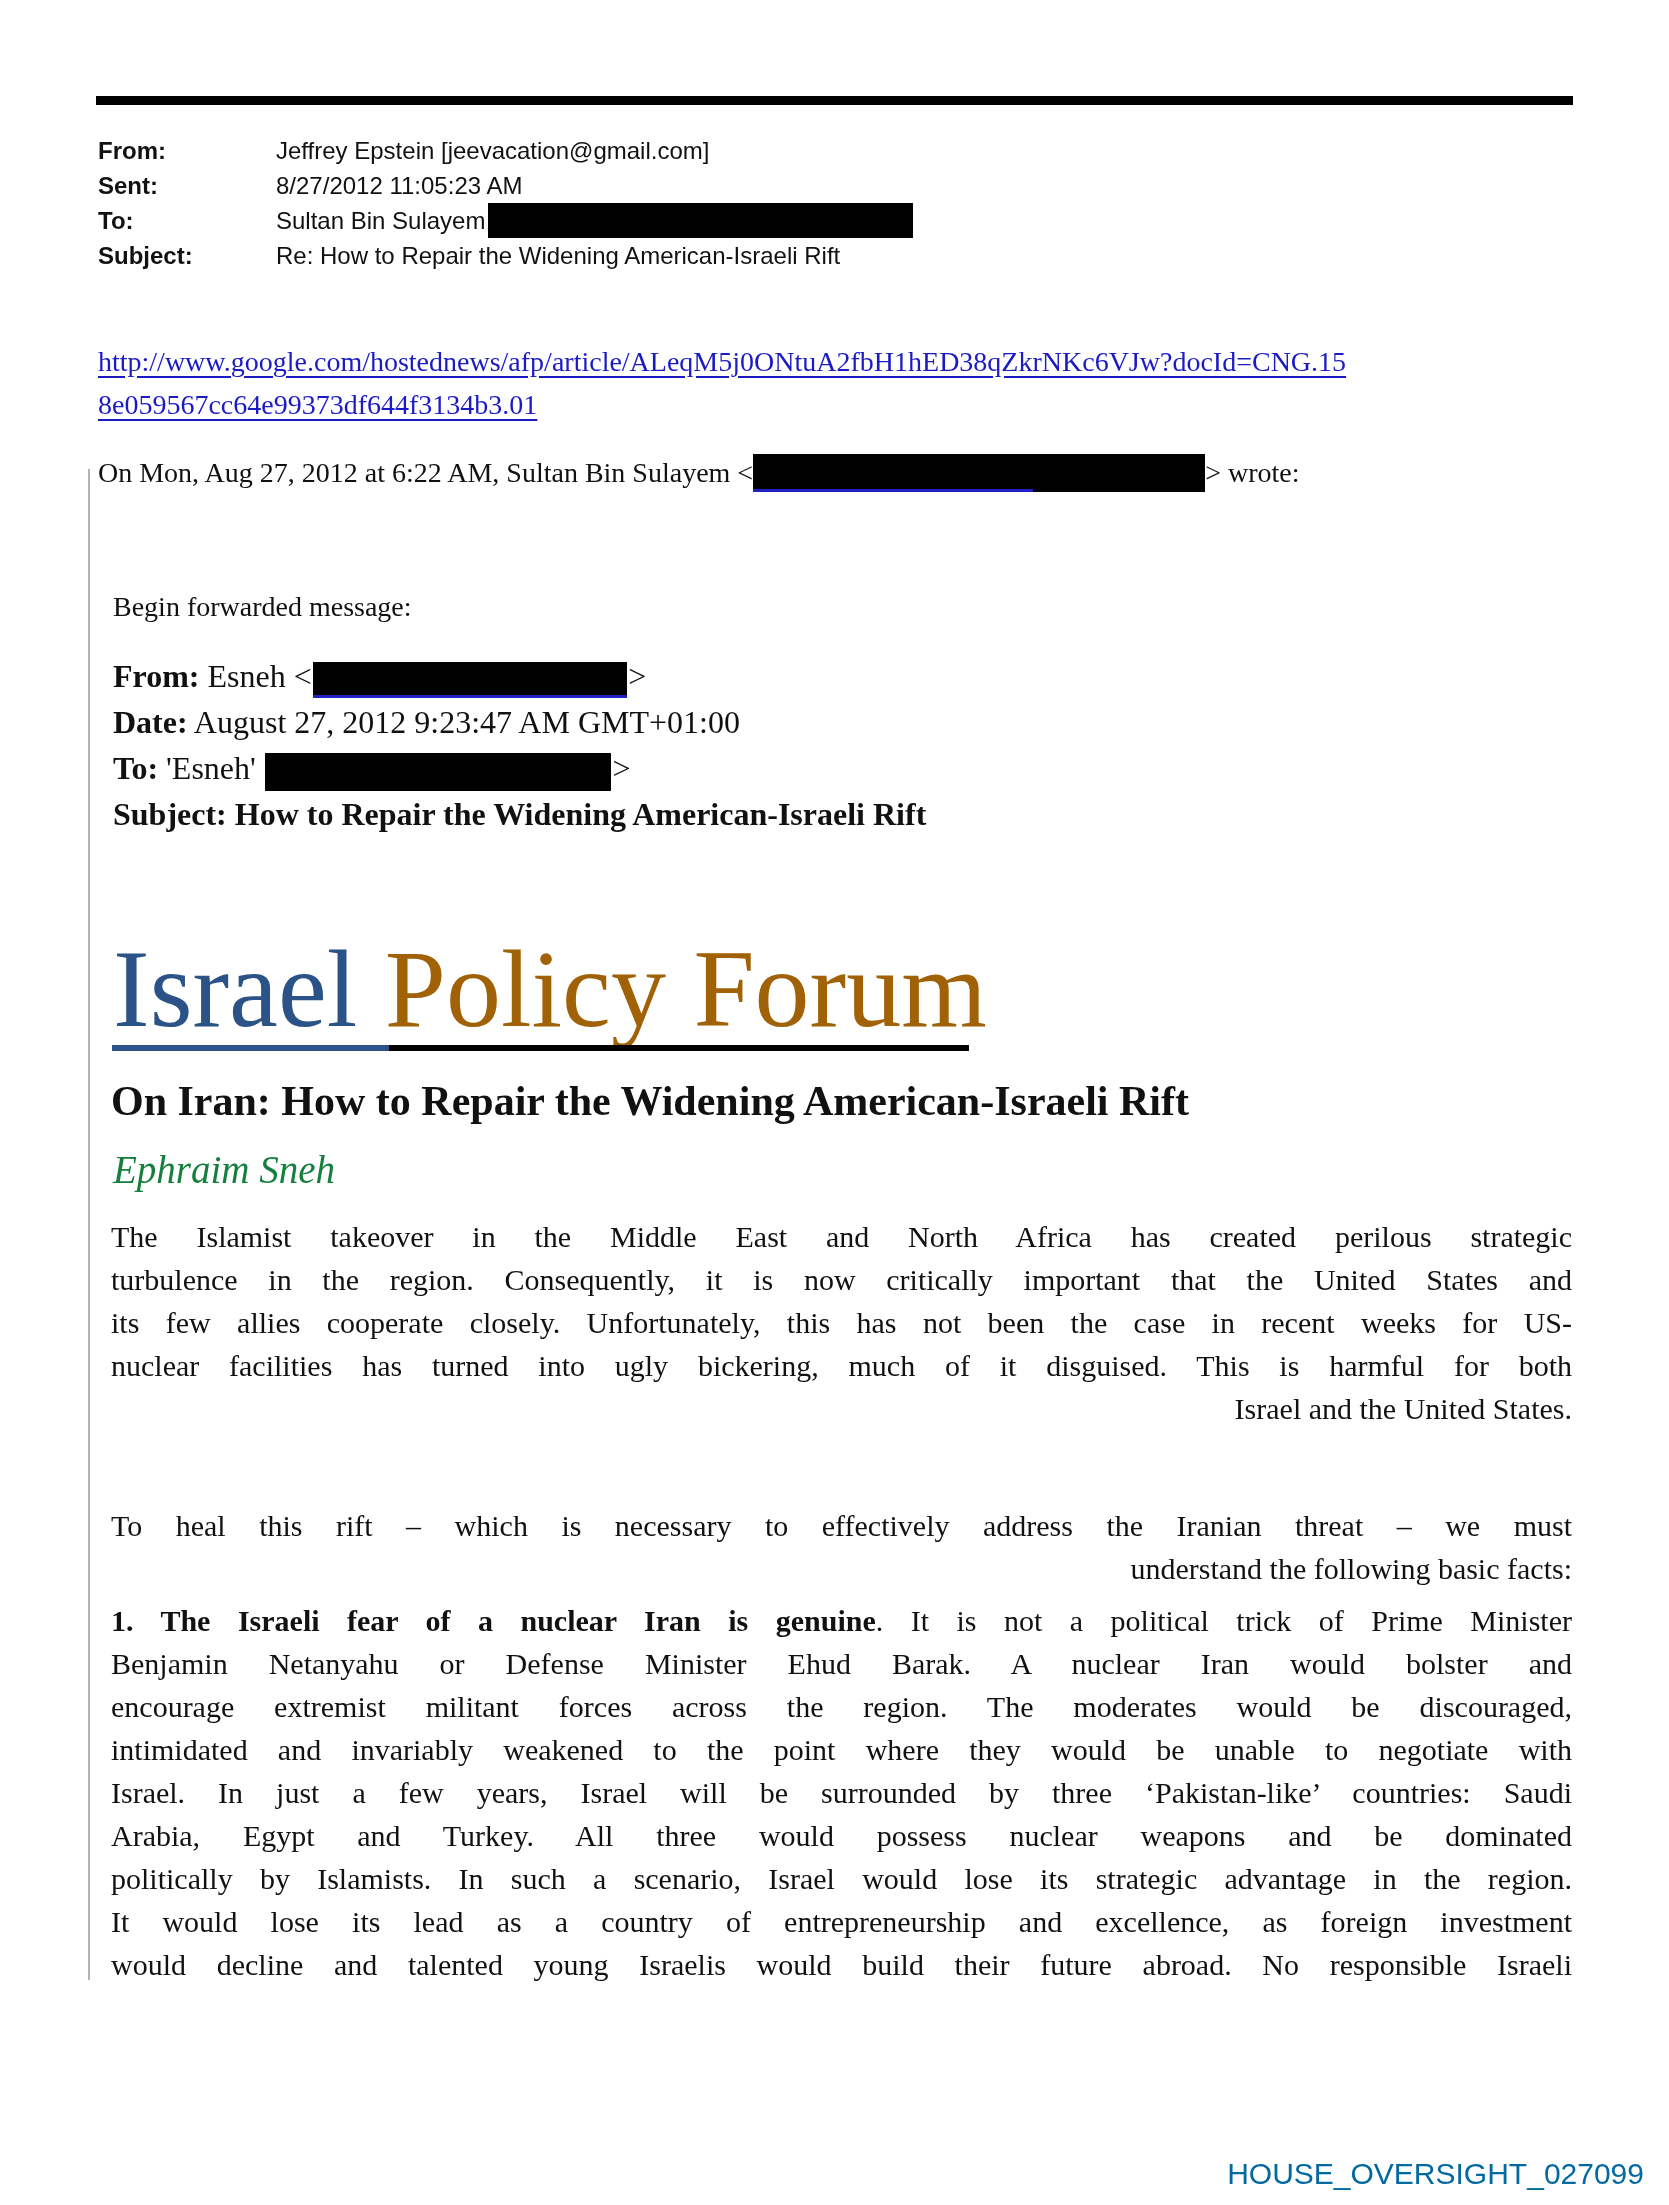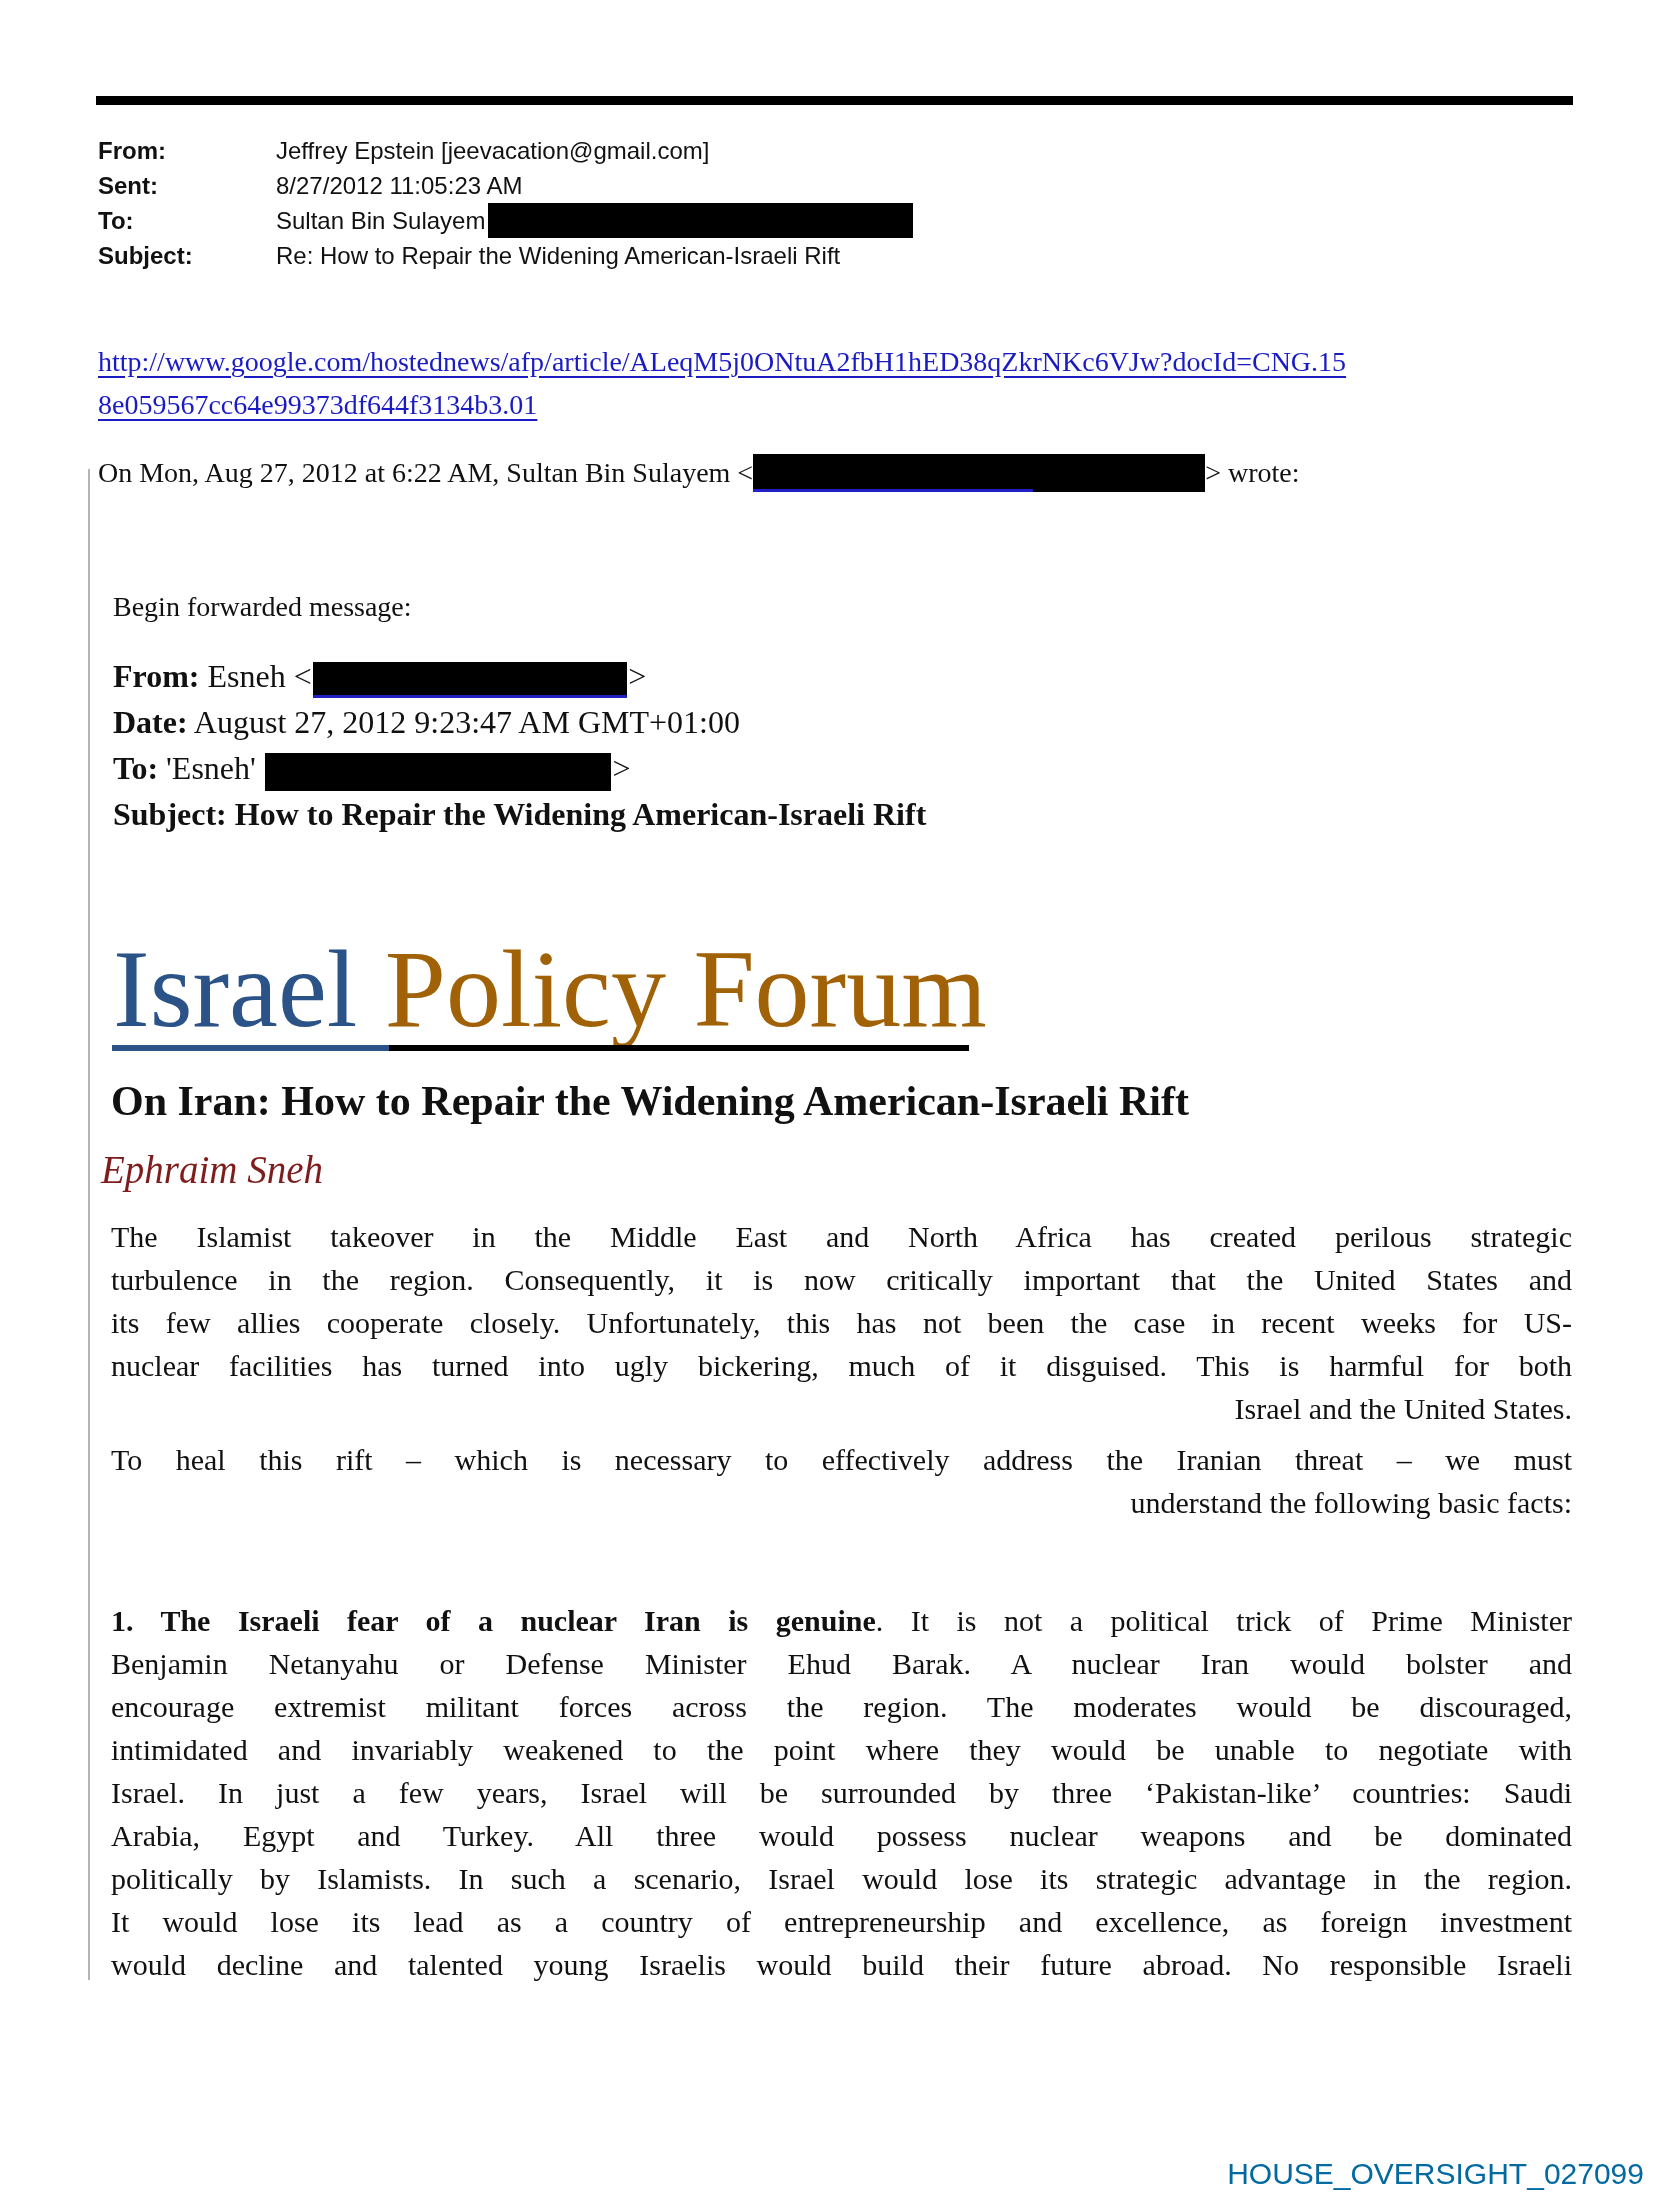--- a/index.html
+++ b/index.html
@@ -46,25 +46,25 @@
 
   
   .logo { left:113px; top:934px; font-size:110px; line-height:110px; white-space:nowrap; }
   .logo .w1 { color:#2b5387; }
   .logo .w2 { color:#a16207; margin-left:27.5px; }
   .logo-ul { left:112px; top:1045px; height:5.9px; display:flex; }
   .logo-ul .seg1 { width:277px; height:5.9px; background:#2b5387; }
   .logo-ul .seg2 { width:580px; height:5.9px; background:#000; }
 
   .headline { left:111px; top:1077px; font-size:42px; font-weight:bold; white-space:nowrap; }
-  .byline   { left:101px; top:1147px; font-size:39px; font-style:italic; color:#7f1d1d; }
+  .byline   { left:113px; top:1147px; font-size:39px; font-style:italic; color:#15803d; }
 
   
   .para { left:111px; width:1461px; font-size:30px; line-height:43px; }
-  .p1 { top:1215px; } .p2 { top:1438px; } .p3 { top:1599px; }
+  .p1 { top:1215px; } .p2 { top:1504px; } .p3 { top:1599px; }
   .jline { text-align:justify; text-align-last:justify; }
   .lline { text-align:right; }
   .para b { font-weight:bold; }
 
   
   .bates { right:25px; top:2157px; font-family:"Liberation Sans", sans-serif; font-size:30px; color:#0369a1; }
 </style>
 </head>
 <body>
 

